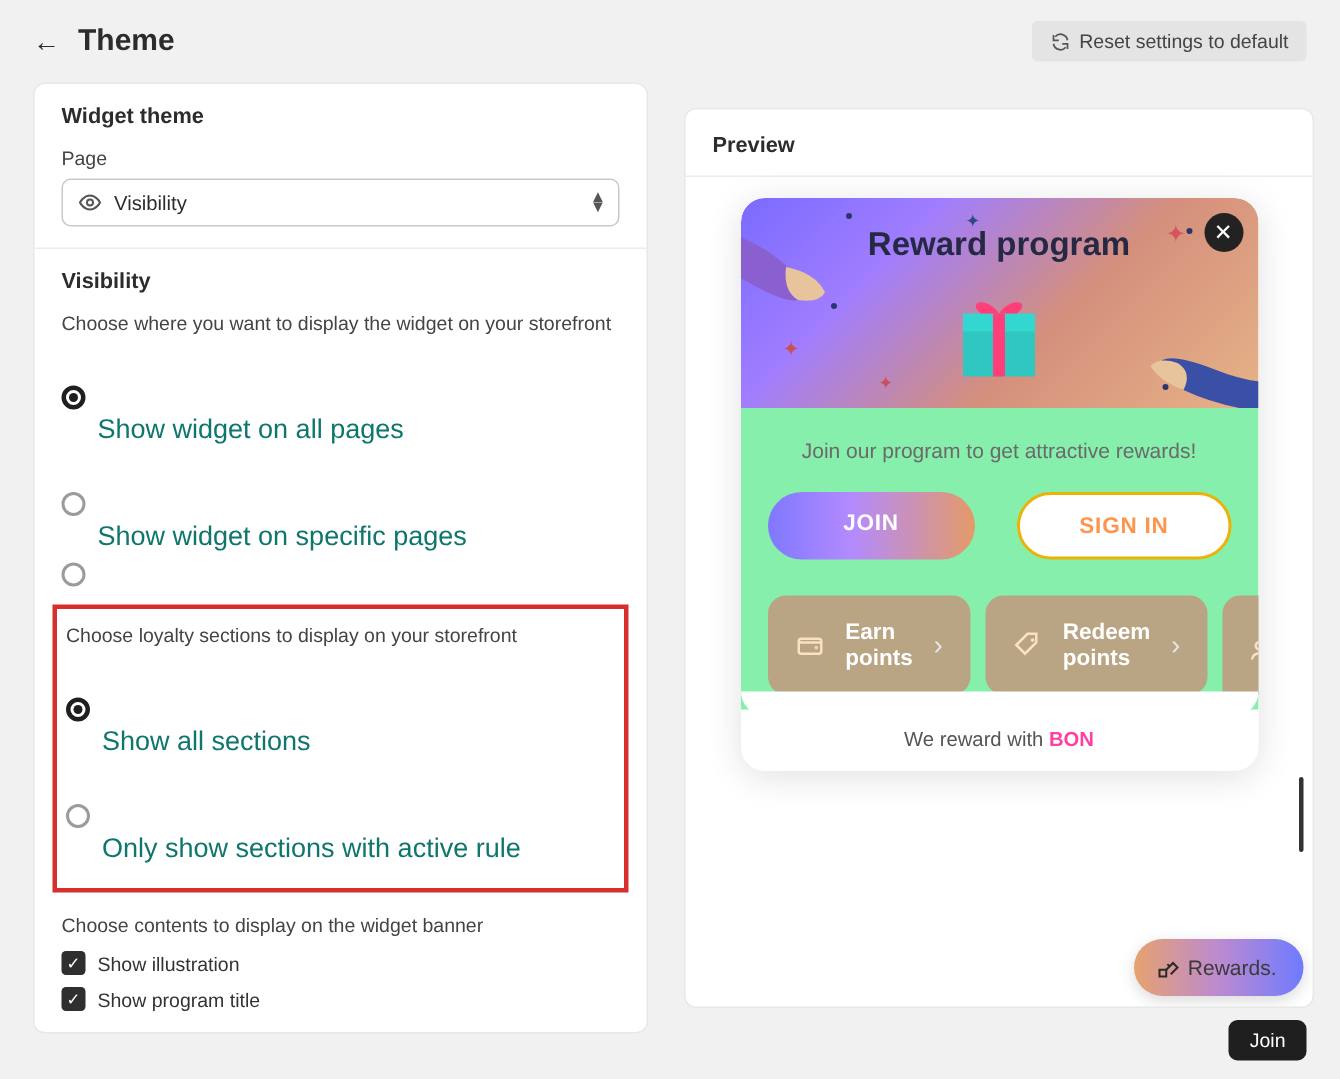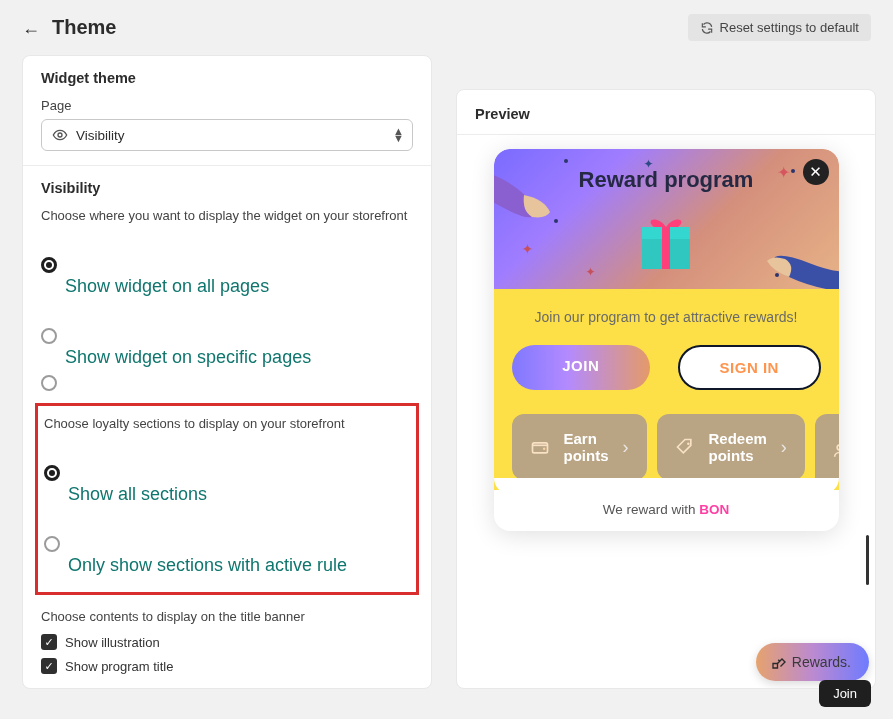--- a/index.html
+++ b/index.html
@@ -34,21 +34,21 @@
     align-items: center;
     gap: 6px;
     cursor: pointer;
   }
   .reset-btn svg { width: 14px; height: 14px; }
 
   .columns {
     display: flex;
     gap: 24px;
     padding: 0 22px;
-    align-items: flex-end;
+    align-items: center;
   }
   .panel {
     background: #fff;
     border-radius: 8px;
     border: 1px solid #e8e8e8;
     flex: 1;
     overflow: hidden;
   }
   .left-panel { width: 410px; flex: 0 0 410px; }
   .right-panel { width: 420px; flex: 0 0 420px; position: relative; height: 600px; }
@@ -184,40 +184,40 @@
   .star.s1 { top:14px; right:48px; color:#d6555e; }
   .star.s2 { top:92px; left:28px; font-size:14px; color:#c7515a; }
   .star.s3 { bottom:10px; left:92px; font-size:12px; color:#c7515a; }
   .star.s4 { top:8px; left:150px; color:#2c4a86; font-size:12px;}
   .confetti { position:absolute; background:#2e356d; width:4px; height:4px; border-radius:50%; }
   .confetti.c1 { top:10px; left:70px; }
   .confetti.c2 { top:70px; left:60px; }
   .confetti.c3 { top:20px; right:44px; }
   .confetti.c4 { bottom:12px; right:60px; }
 
-  .widget-body { padding: 20px 18px 10px; background:#fde047; }
+  .widget-body { padding: 20px 18px 10px; background:#86efac; }
   .subtitle { text-align:center; color:#6a6a6a; font-size:14px; margin-bottom:20px; }
 
   .btn-row { display:flex; gap:28px; margin-bottom:24px; }
   .pill-btn {
     flex:1;
     border-radius: 999px;
     padding: 12px 0;
     font-weight:700;
     font-size: 15px;
     letter-spacing: .5px;
     text-align:center;
     cursor:pointer;
   }
   .btn-join {
     color:#fff;
     background: linear-gradient(90deg, #7f78ff 0%, #b38aff 40%, #e49a68 100%);
   }
   .btn-signin {
-    border: 2px solid #0f172a;
+    border: 2px solid #eab308;
     color:#ff944e;
     background:#fff;
   }
 
   .action-list { display:flex; flex-direction:row; gap:10px; }
   .action-card {
     background:#b9a484;
     border-radius:12px;
     padding: 16px 18px;
     display:flex;
@@ -348,21 +348,21 @@
             <span class="radio-dot"></span>
             <span class="radio-label">Show all sections</span>
           </div>
           <div class="radio-item">
             <span class="radio-dot"></span>
             <span class="radio-label">Only show sections with active rule</span>
           </div>
         </div>
       </div>
 
-      <div class="helper-text">Choose contents to display on the title banner</div>
+      <div class="helper-text">Choose contents to display on the widget banner</div>
       <div class="checkbox-group">
         <div class="checkbox-item">
           <span class="checkbox-box">✓</span>
           <span class="label">Show illustration</span>
         </div>
         <div class="checkbox-item">
           <span class="checkbox-box">✓</span>
           <span class="label">Show program title</span>
         </div>
       </div>

